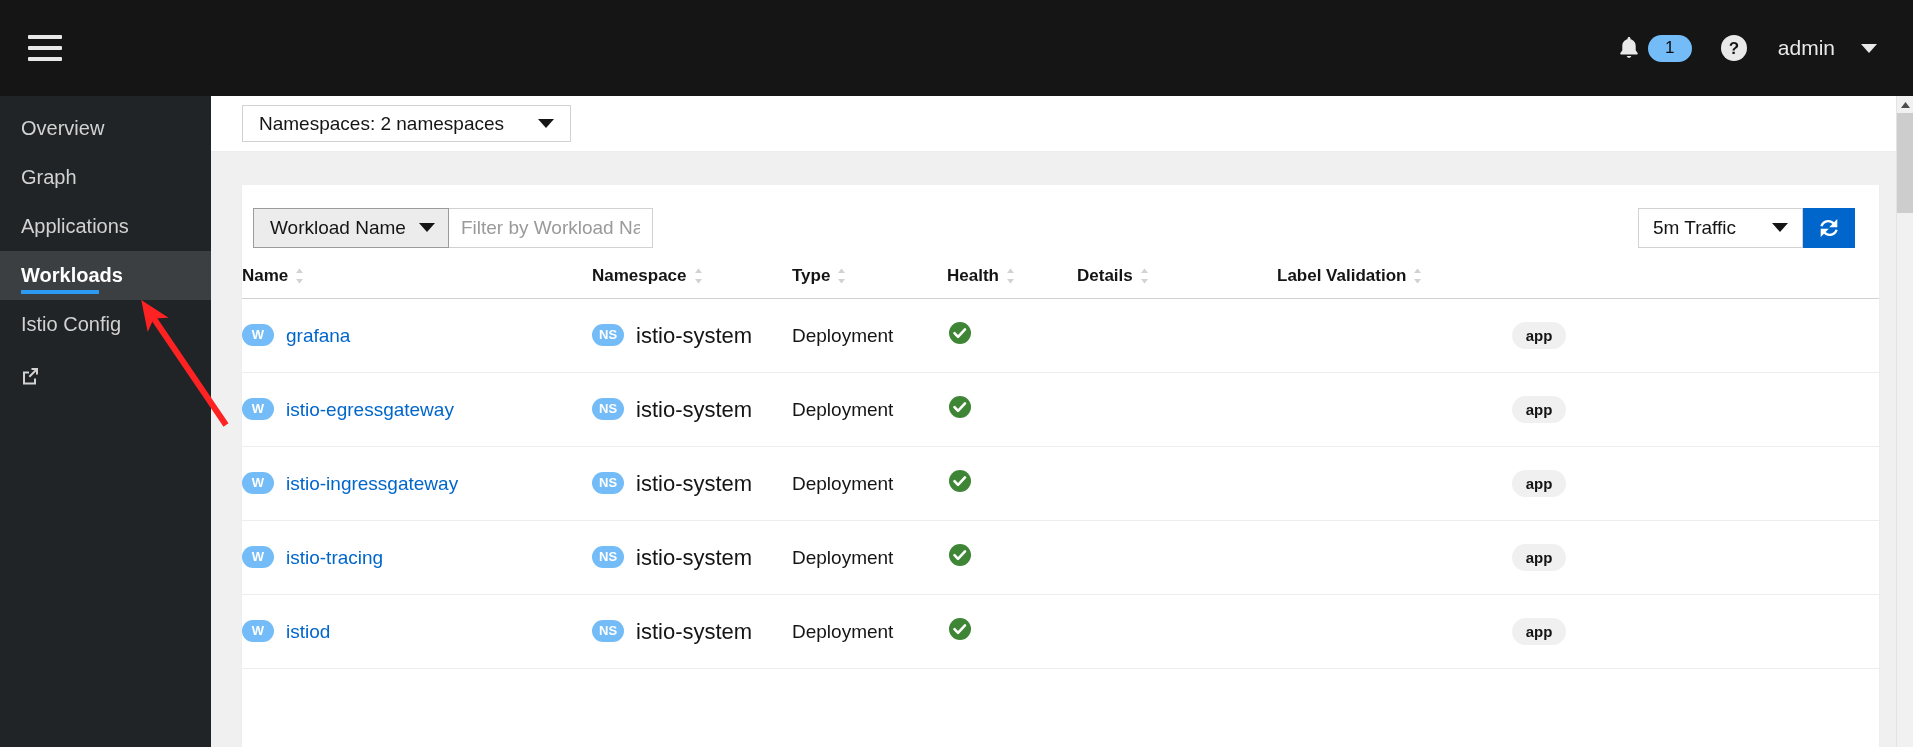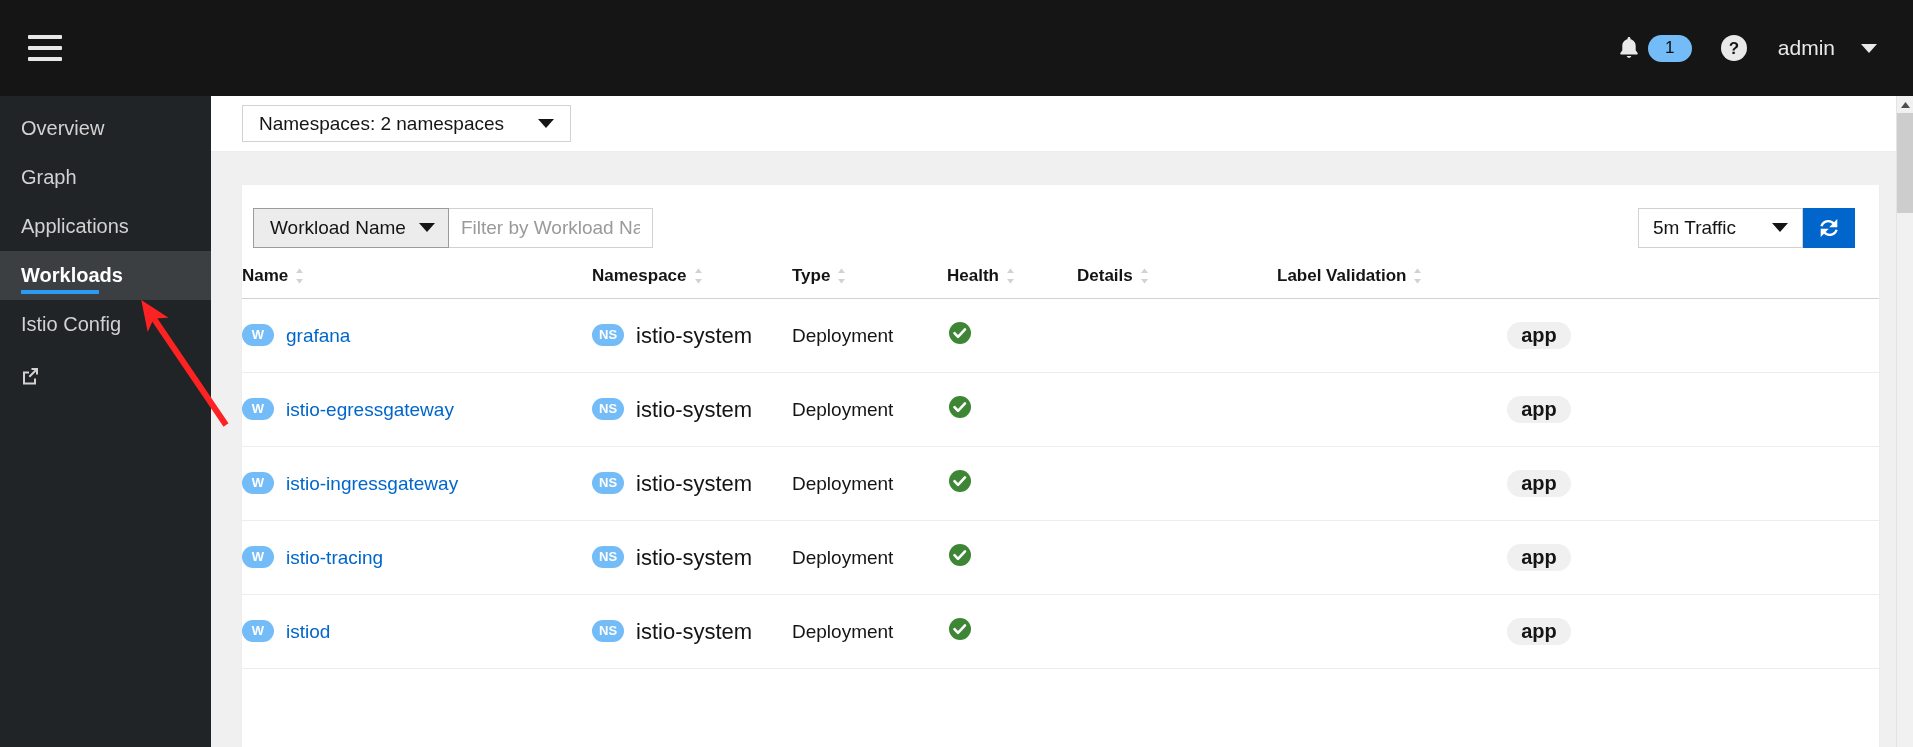--- a/index.html
+++ b/index.html
@@ -149,21 +149,21 @@
     background: #73bcf7; color: #ffffff; border-radius: 12px;
     height: 22px; min-width: 32px; font-size: 13px; font-weight: bold;
     padding: 0 7px; margin-right: 12px; position: relative; top: -1px;
   }
   .name-cell { display: flex; align-items: center; }
   .wl-link { color: #0066cc; cursor: pointer; font-size: 19px; }
   .ns-text { font-size: 22px; color: #151515; }
   .label-chip {
     display: inline-flex; align-items: center; justify-content: center;
     background: #f0f0f0; color: #151515; border-radius: 14px;
-    height: 27px; padding: 8px 14px; font-size: 20px; font-weight: bold;
+    height: 27px; padding: 8px 14px; font-size: 15px; font-weight: bold;
   }
   .label-cell { display:flex; justify-content: center; padding-right: 78px; }
   .health-cell { padding-left: 4px; }
 
   
   .scrollbar {
     position: absolute; right: 0; top: 96px; width: 17px;
     height: 651px; background: #f1f1f1; border-left: 1px solid #e3e3e3;
     z-index: 6;
   }

